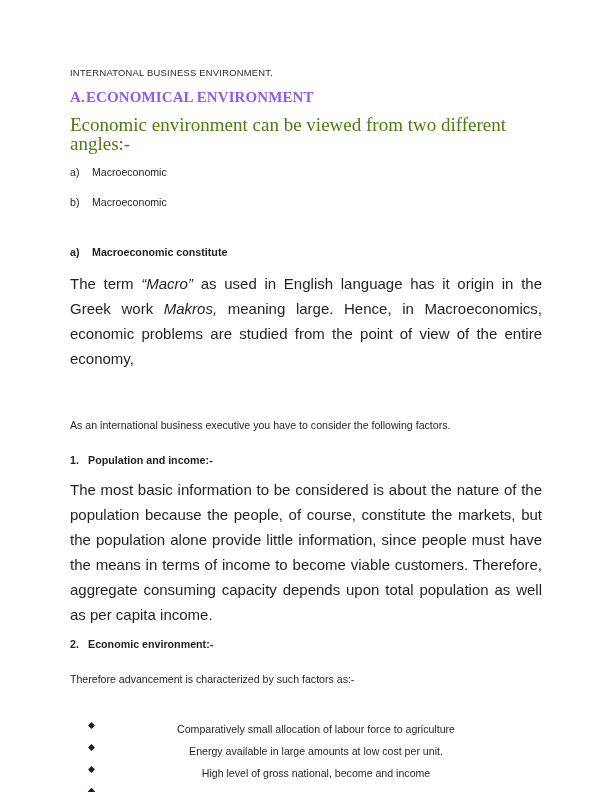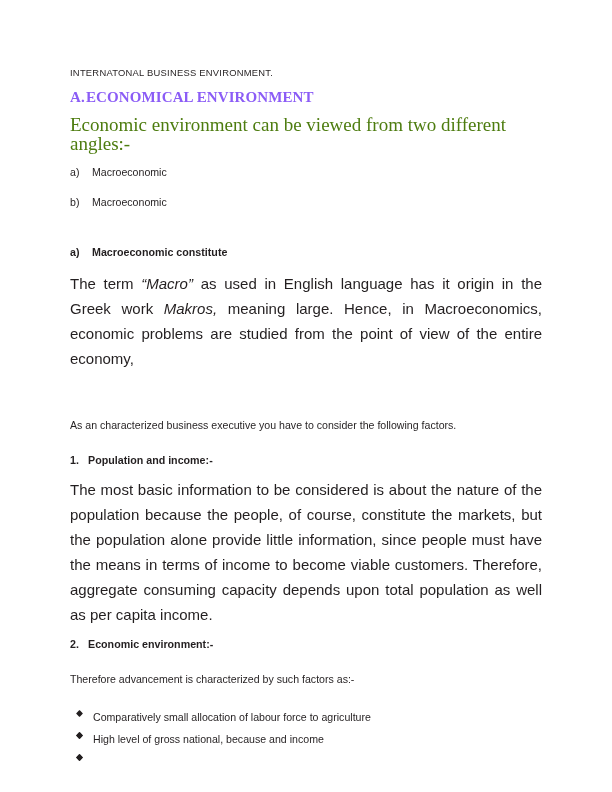--- a/index.html
+++ b/index.html
@@ -142,23 +142,24 @@
     font-family: "Liberation Sans", sans-serif;
     font-size: 10.6px;
     font-weight: 400;
     color: #231f20;
     line-height: 16px;
     margin: 0;
   }
 
   
   .diamond-list {
-    margin: 3px;
+    margin: 15px;
     padding: 0;
     list-style: none;
+    text-align: center;
   }
   .diamond-list li {
     position: relative;
     padding-left: 20px;
     font-family: "Liberation Sans", sans-serif;
     font-size: 10.6px;
     font-weight: 400;
     color: #231f20;
     line-height: 15px;
     margin-bottom: 7px;
@@ -210,21 +211,21 @@
       <span class="marker">a)</span>
       <span>Macroeconomic constitute</span>
     </h2>
 
     <p class="body-para">
       <span>The term </span><i>“Macro”</i><span> as used in English language has it origin in the Greek work </span><i>Makros,</i><span> meaning large.  Hence, in Macroeconomics, economic problems are studied from the point of view of the entire economy,</span>
     </p>
 
     <div class="gap-xl"></div>
 
-    <p class="plain-para">As an characterized business executive you have to consider the following factors.</p>
+    <p class="plain-para">As an international business executive you have to consider the following factors.</p>
 
     <div class="gap-md"></div>
 
     <h3 class="num-heading">
       <span class="marker">1.</span>
       <span>Population and income:-</span>
     </h3>
 
     <p class="body-para">The most basic information to be considered is about the nature of the population because the people, of course, constitute the markets, but the population alone provide little information, since people must have the means in terms of income to become viable customers.  Therefore, aggregate consuming capacity depends upon total population as well as per capita income.</p>
 
@@ -242,24 +243,25 @@
 
     <div class="gap-md"></div>
 
     <ul class="diamond-list">
       <li>
         <span class="bullet"></span>
         <span>Comparatively small allocation of labour force to agriculture</span>
       </li>
       <li>
         <span class="bullet"></span>
-      </li>
-      <li>
-        <span class="bullet"></span>
-        <span>High level of gross national, because and income</span>
+        <span>Energy available in large amounts at low cost per unit.</span>
+      </li>
+      <li>
+        <span class="bullet"></span>
+        <span>High level of gross national, become and income</span>
       </li>
       <li>
         <span class="bullet"></span>
       </li>
       <li>
         <span class="bullet"></span>
       </li>
     </ul>
 
   </div>

